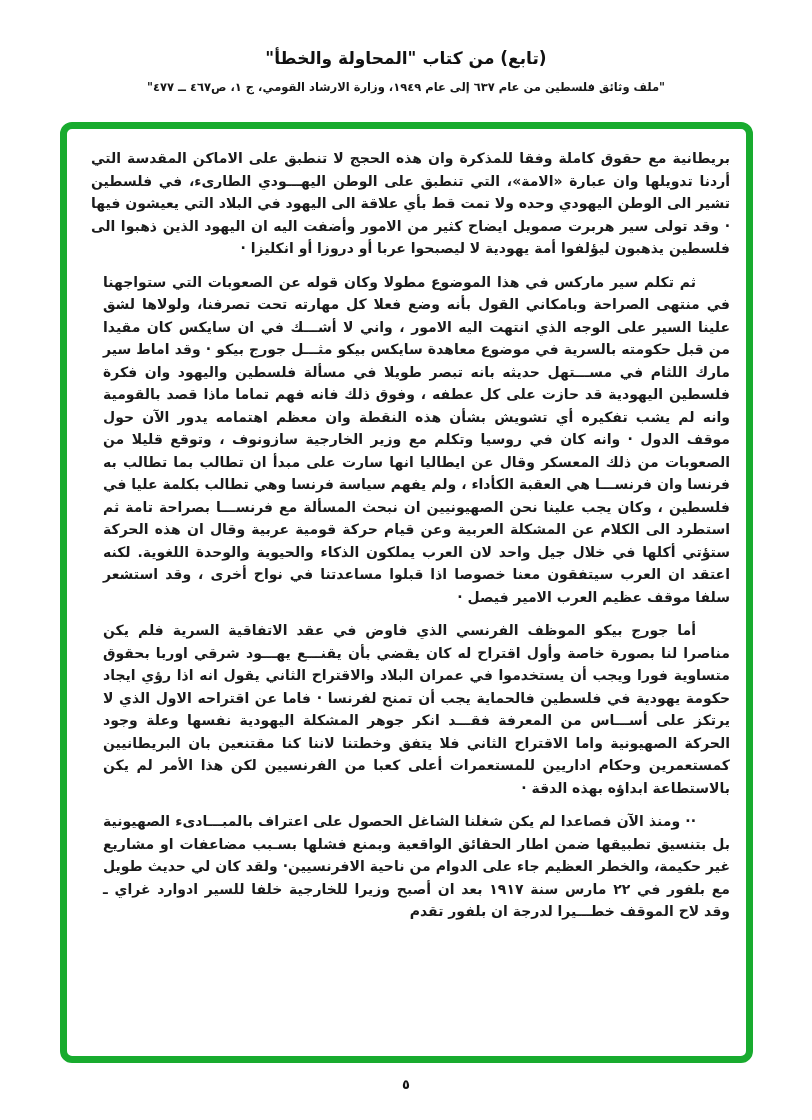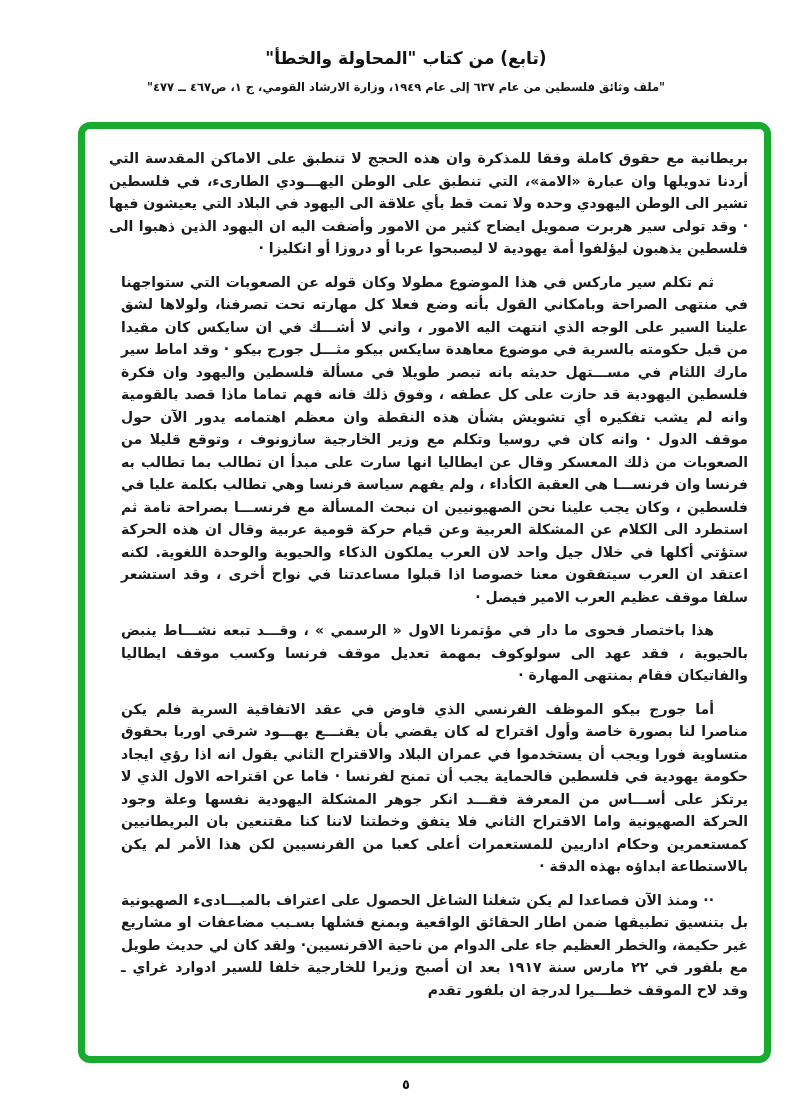--- a/index.html
+++ b/index.html
@@ -30,21 +30,21 @@
     letter-spacing: 0.2px;
   }
   .source-citation {
     margin-top: 12px;
     font-size: 11.5px;
     font-weight: bold;
     color: #161616;
   }
   .green-frame {
     position: absolute;
-    left: 78px;
+    left: 60px;
     top: 122px;
     width: 693px;
     height: 941px;
     box-sizing: border-box;
     border: 7px solid #18ab2e;
     border-radius: 12px;
     background: #ffffff;
     padding: 18px 16px 6px 24px;
     overflow: hidden;
   }
@@ -81,21 +81,20 @@
 
 <header class="page-header">
   <div class="page-title">(تابع) من كتاب "المحاولة والخطأ"</div>
   <div class="source-citation">"ملف وثائق فلسطين من عام ٦٣٧ إلى عام ١٩٤٩، وزارة الارشاد القومي، ج ١، ص٤٦٧ ــ ٤٧٧"</div>
 </header>
 
 <main class="green-frame">
   <div class="text-block" dir="rtl" lang="ar">
     <p class="para">بريطانية مع حقوق كاملة وفقا للمذكرة وان هذه الحجج لا تنطبق على الاماكن المقدسة التي أردنا تدويلها وان عبارة «الامة»، التي تنطبق على الوطن اليهـــودي الطارىء، في فلسطين تشير الى الوطن اليهودي وحده ولا تمت قط بأي علاقة الى اليهود في البلاد التي يعيشون فيها · وقد تولى سير هربرت صمويل ايضاح كثير من الامور وأضفت اليه ان اليهود الذين ذهبوا الى فلسطين يذهبون ليؤلفوا أمة يهودية لا ليصبحوا عربا أو دروزا أو انكليزا ·</p>
     <p class="para indent">ثم تكلم سير ماركس في هذا الموضوع مطولا وكان قوله عن الصعوبات التي ستواجهنا في منتهى الصراحة وبامكاني القول بأنه وضع فعلا كل مهارته تحت تصرفنا، ولولاها لشق علينا السير على الوجه الذي انتهت اليه الامور ، واني لا أشـــك في ان سايكس كان مقيدا من قبل حكومته بالسرية في موضوع معاهدة سايكس بيكو مثـــل جورج بيكو · وقد اماط سير مارك اللثام في مســـتهل حديثه بانه تبصر طويلا في مسألة فلسطين واليهود وان فكرة فلسطين اليهودية قد حازت على كل عطفه ، وفوق ذلك فانه فهم تماما ماذا قصد بالقومية وانه لم يشب تفكيره أي تشويش بشأن هذه النقطة وان معظم اهتمامه يدور الآن حول موقف الدول · وانه كان في روسيا وتكلم مع وزير الخارجية سازونوف ، وتوقع قليلا من الصعوبات من ذلك المعسكر وقال عن ايطاليا انها سارت على مبدأ ان تطالب بما تطالب به فرنسا وان فرنســـا هي العقبة الكأداء ، ولم يفهم سياسة فرنسا وهي تطالب بكلمة عليا في فلسطين ، وكان يجب علينا نحن الصهيونيين ان نبحث المسألة مع فرنســـا بصراحة تامة ثم استطرد الى الكلام عن المشكلة العربية وعن قيام حركة قومية عربية وقال ان هذه الحركة ستؤتي أكلها في خلال جيل واحد لان العرب يملكون الذكاء والحيوية والوحدة اللغوية. لكنه اعتقد ان العرب سيتفقون معنا خصوصا اذا قبلوا مساعدتنا في نواح أخرى ، وقد استشعر سلفا موقف عظيم العرب الامير فيصل ·</p>
-    <p class="para indent">هذا باختصار فحوى ما دار في مؤتمرنا الاول « الرسمي » ، وقـــد تبعه نشـــاط ينبض بالحيوية ، فقد عهد الى سولوكوف بمهمة تعديل موقف فرنسا وكسب موقف ايطاليا والفاتيكان فقام بمنتهى المهارة ·</p>
     <p class="para indent">أما جورج بيكو الموظف الفرنسي الذي فاوض في عقد الاتفاقية السرية فلم يكن مناصرا لنا بصورة خاصة وأول اقتراح له كان يقضي بأن يقنـــع يهـــود شرقي اوربا بحقوق متساوية فورا ويجب أن يستخدموا في عمران البلاد والاقتراح الثاني يقول انه اذا رؤي ايجاد حكومة يهودية في فلسطين فالحماية يجب أن تمنح لفرنسا · فاما عن اقتراحه الاول الذي لا يرتكز على أســـاس من المعرفة فقـــد انكر جوهر المشكلة اليهودية نفسها وعلة وجود الحركة الصهيونية واما الاقتراح الثاني فلا يتفق وخطتنا لاننا كنا مقتنعين بان البريطانيين كمستعمرين وحكام اداريين للمستعمرات أعلى كعبا من الفرنسيين لكن هذا الأمر لم يكن بالاستطاعة ابداؤه بهذه الدقة ·</p>
     <p class="para indent">·· ومنذ الآن فصاعدا لم يكن شغلنا الشاغل الحصول على اعتراف بالمبـــادىء الصهيونية بل بتنسيق تطبيقها ضمن اطار الحقائق الواقعية وبمنع فشلها بسـبب مضاعفات او مشاريع غير حكيمة، والخطر العظيم جاء على الدوام من ناحية الافرنسيين· ولقد كان لي حديث طويل مع بلفور في ٢٢ مارس سنة ١٩١٧ بعد ان أصبح وزيرا للخارجية خلفا للسير ادوارد غراي ـ وقد لاح الموقف خطـــيرا لدرجة ان بلفور تقدم</p>
   </div>
 </main>
 
 <footer class="page-footer">
   <span class="page-number">٥</span>
 </footer>
 
 </body></html>

